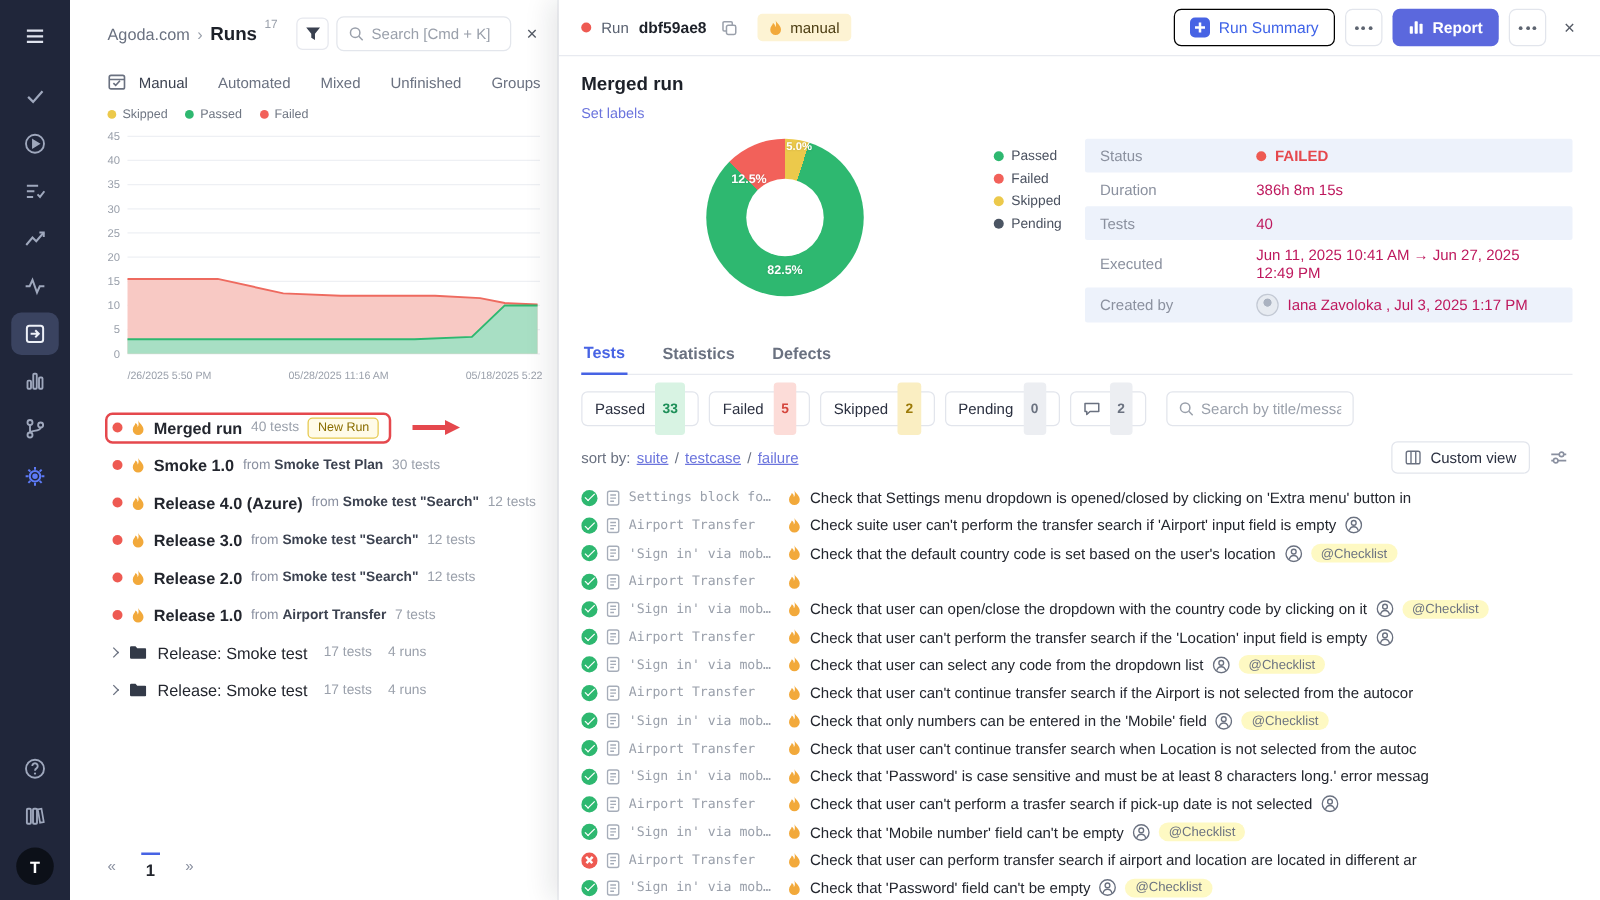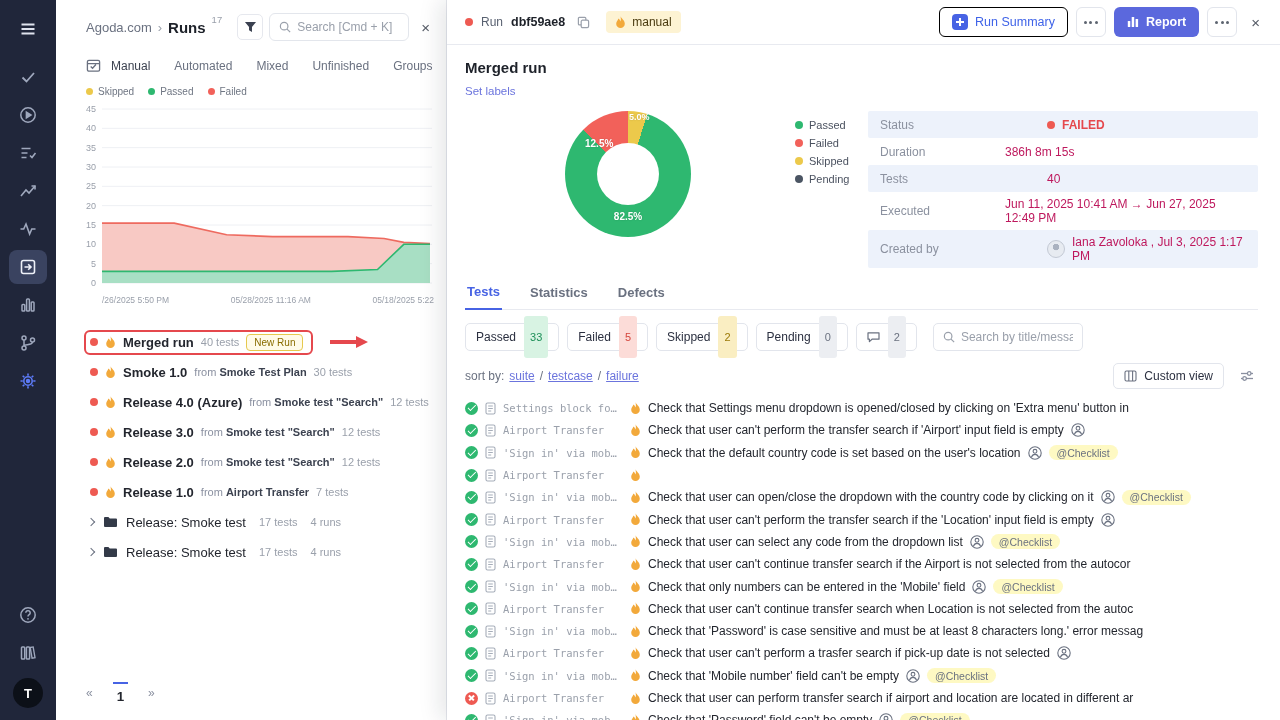--- a/index.html
+++ b/index.html
@@ -90,35 +90,35 @@
   .dlabel { position:absolute; color:#fff; font-size:10px; font-weight:700; text-shadow:0 0 2px rgba(0,0,0,.18); }
   .dl-pass { left:50%; top:100px; transform:translateX(-50%); }
   .dl-fail { left:20px; top:27px; }
   .dl-skip { left:64px; top:1px; font-size:9px; }
   .donut-legend { margin-left:104px; margin-top:8px; flex:none; }
   .dlg-item { display:flex; align-items:center; gap:6px; font-size:11px; color:#4b5260; margin-bottom:6px; }
   .dlg-dot { width:8px; height:8px; border-radius:50%; display:inline-block; flex:none; }
 
   .info-table { margin-left:auto; width:390px; flex:none; font-size:12px; }
   .info-row { display:flex; align-items:center; min-height:27px; padding:5px 12px; border-radius:2px; }
-  .info-row.shade { background:#edf2fb;gap:42px; }
+  .info-row.shade { background:#edf2fb; }
   .info-label { width:125px; flex:none; color:#8b919f; }
   .info-value { color:#be185d; display:flex; align-items:center; gap:7px; }
   .info-row.status .info-value { color:#e5484d; font-weight:700; }
   .info-row.status .info-value::before { content:""; width:8px; height:8px; border-radius:50%; background:#ee5a52; display:inline-block; }
   .info-row.user .info-value::before { content:""; width:16px; height:16px; border-radius:50%; border:1px solid #c3c9d4; background:radial-gradient(circle at 50% 38%, #aab2c0 0 3px, #e7ebf1 3.5px); display:inline-block; flex:none; }
 
   .detail-tabs { display:flex; gap:26px; border-bottom:1px solid #e8eaf0; margin-top:16px; flex:none; }
   .dtab { padding:0 2px 9px; color:#6a7180; font-size:13px; font-weight:600; background:none; border:none; cursor:pointer; font-family:inherit; }
   .dtab.active { color:#4763e4; border-bottom:2px solid #4763e4; margin-bottom:-1px; }
 
   .chips-row { display:flex; align-items:center; margin-top:13px; flex:none; }
   .chips-host { display:flex; gap:8px; }
   .chip { display:flex; align-items:center; gap:8px; border:1px solid #e2e5ec; border-radius:5px; height:28px; padding:0 10px; font-size:12px; color:#2b3040; background:#fff; cursor:pointer; font-family:inherit; }
-  .cnt { font-size:11px; border-radius:3px; padding:15px 6px; font-weight:400; }
+  .cnt { font-size:11px; border-radius:3px; padding:15px 6px; font-weight:700; }
   .c-green { background:#d8f3e3; color:#1d8f58; }
   .c-red { background:#fcdcd8; color:#d4453c; }
   .c-yellow { background:#faeec2; color:#9c7a08; }
   .c-gray { background:#eceef2; color:#6b7280; }
   .chip-comments { margin-left:8px; }
   .search-md { display:flex; align-items:center; gap:6px; border:1px solid #e2e5ec; border-radius:5px; height:28px; padding:0 9px; width:150px; margin-left:16px; }
 
   .sort-row { display:flex; align-items:center; margin-top:12px; font-size:12px; color:#6a7180; gap:5px; flex:none; }
   .sort-link { color:#6b74dd; text-decoration:underline; cursor:pointer; }
   .sort-right { margin-left:auto; display:flex; align-items:center; gap:12px; }
@@ -634,21 +634,21 @@
           <div class="trow">
             <i class="ticon passed"></i>
             <svg width="11" height="13" viewBox="0 0 11 13" fill="none" stroke="#a6adb9" stroke-width="1.1">
               <rect x="1" y="1" width="9" height="11" rx="1.6"></rect>
               <path d="M3.2 4h4.6M3.2 6.5h4.6M3.2 9h3"></path>
             </svg>
             <span class="suite">Airport Transfer</span>
             <svg width="11" height="13" viewBox="0 0 11 13">
               <path d="M5.5 0C6 2.6 9.8 4 9.8 7.7a4.3 4.3 0 0 1-8.6 0C1.2 5.2 3 4.4 3.4 2.4 4.6 3.2 5.3 4.1 5 5.5 6.4 4.7 5.8 2.1 5.5 0Z" fill="#f2a93b"></path>
             </svg>
-            <span class="ttl">Check that user can't perform the transfer search if 'Airport' input field is empty</span>
+            <span class="ttl">Check suite user can't perform the transfer search if 'Airport' input field is empty</span>
             <svg width="14" height="14" viewBox="0 0 14 14" fill="none" stroke="#6a7180" stroke-width="1.1">
               <circle cx="7" cy="7" r="6.2"></circle>
               <circle cx="7" cy="5.3" r="1.9"></circle>
               <path d="M3.4 11.4c.6-2 1.9-3 3.6-3s3 1 3.6 3"></path>
             </svg>
 
           </div>
 
           <div class="trow">
             <i class="ticon passed"></i>

